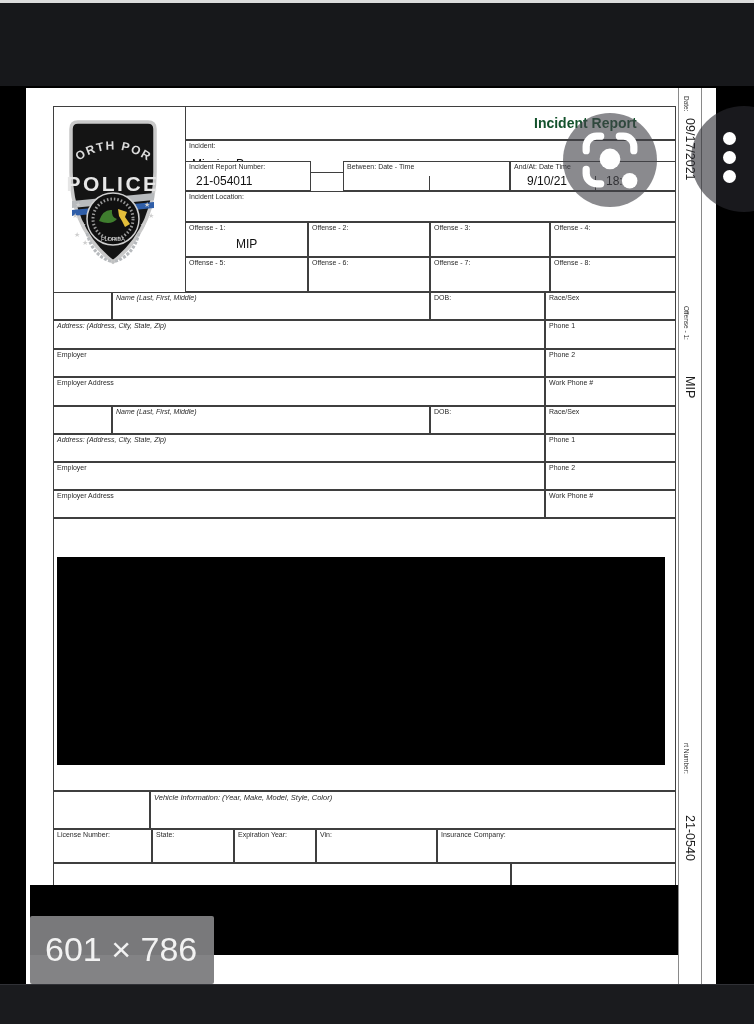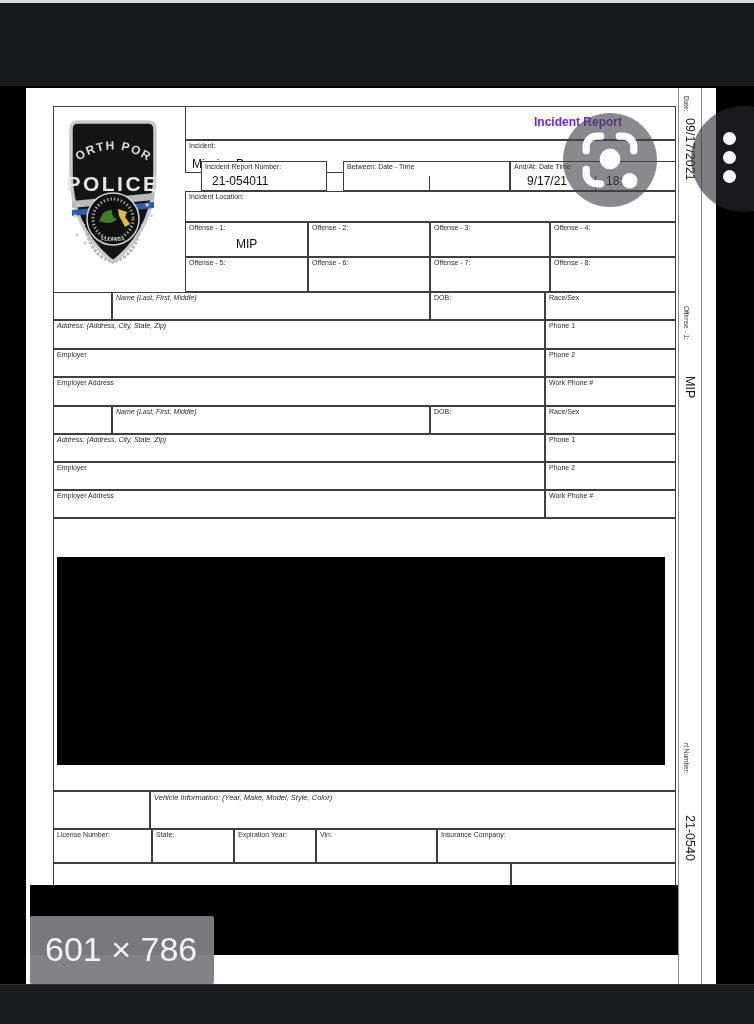--- a/index.html
+++ b/index.html
@@ -23,21 +23,21 @@
   .lens-btn{position:absolute;left:563px;top:113px;width:94px;height:94px;border-radius:50%;
     background:rgba(66,66,72,0.62);z-index:6;}
   .lens-btn svg{position:absolute;left:18px;top:18px;}
   .kebab-btn{position:absolute;left:691px;top:106px;width:106px;height:106px;border-radius:50%;
     background:rgba(42,42,48,0.60);z-index:6;}
   .dot{position:absolute;width:13px;height:13px;border-radius:50%;background:#fff;z-index:7;}
   .dim-label{position:absolute;left:30px;top:916px;width:184px;height:68px;background:rgba(126,126,128,0.96);
     z-index:8;color:#f2f2f2;font-size:34px;line-height:66px;padding-left:15px;box-sizing:border-box;
     border-radius:2px;white-space:nowrap;}
   .title{position:absolute;left:7px;top:7px;font-size:15.5px;font-weight:bold;color:#101010;white-space:nowrap;}
-  .rtitle{position:absolute;left:348px;top:8px;font-size:12px;font-weight:bold;color:#6d28d9;white-space:nowrap;}
+  .rtitle{position:absolute;left:348px;top:8px;font-size:14px;font-weight:bold;color:#14532d;white-space:nowrap;}
   .patch-wrap{position:absolute;left:9px;top:10px;}
 </style>
 </head>
 <body>
 
 <div id="screen">
   <div class="topline"></div>
   <div class="topbar"></div>
   <div class="bottombar"></div>
 
@@ -80,31 +80,31 @@
     <div class="cell" style="left:159px;top:18px;width:491px;height:34px;">
       <span class="rtitle">Incident Report</span>
     </div>
 
     <div class="cell" style="left:159px;top:52px;width:491px;height:33px;">
       <span class="lbl">Incident:</span>
       <span class="val" style="left:6px;bottom:1px;">Missing Person</span>
     </div>
 
     <div class="cell nobg" style="left:159px;top:73px;width:491px;height:30px;border:none;">
-      <div class="cell" style="left:16px;top:0;width:126px;height:30px;">
+      <div class="cell" style="left:0;top:0;width:126px;height:30px;">
         <span class="lbl">Incident Report Number:</span>
         <span class="val" style="left:10px;bottom:2px;">21-054011</span>
       </div>
       <div class="cell" style="left:158px;top:0;width:167px;height:30px;">
         <span class="lbl">Between: Date - Time</span>
         <span class="divider" style="left:85px;"></span>
       </div>
       <div class="cell" style="left:325px;top:0;width:166px;height:30px;">
         <span class="lbl">And/At: Date Time</span>
-        <span class="val" style="left:16px;bottom:2px;">9/17/21</span>
+        <span class="val" style="left:16px;bottom:2px;">9/10/21</span>
         <span class="divider" style="left:84px;"></span>
         <span class="val" style="left:95px;bottom:2px;">18:47</span>
       </div>
     </div>
 
     <div class="cell" style="left:159px;top:103px;width:491px;height:31px;">
       <span class="lbl">Incident Location:</span>
     </div>
 
     <div class="cell nobg" style="left:159px;top:134px;width:491px;height:35px;border:none;">

